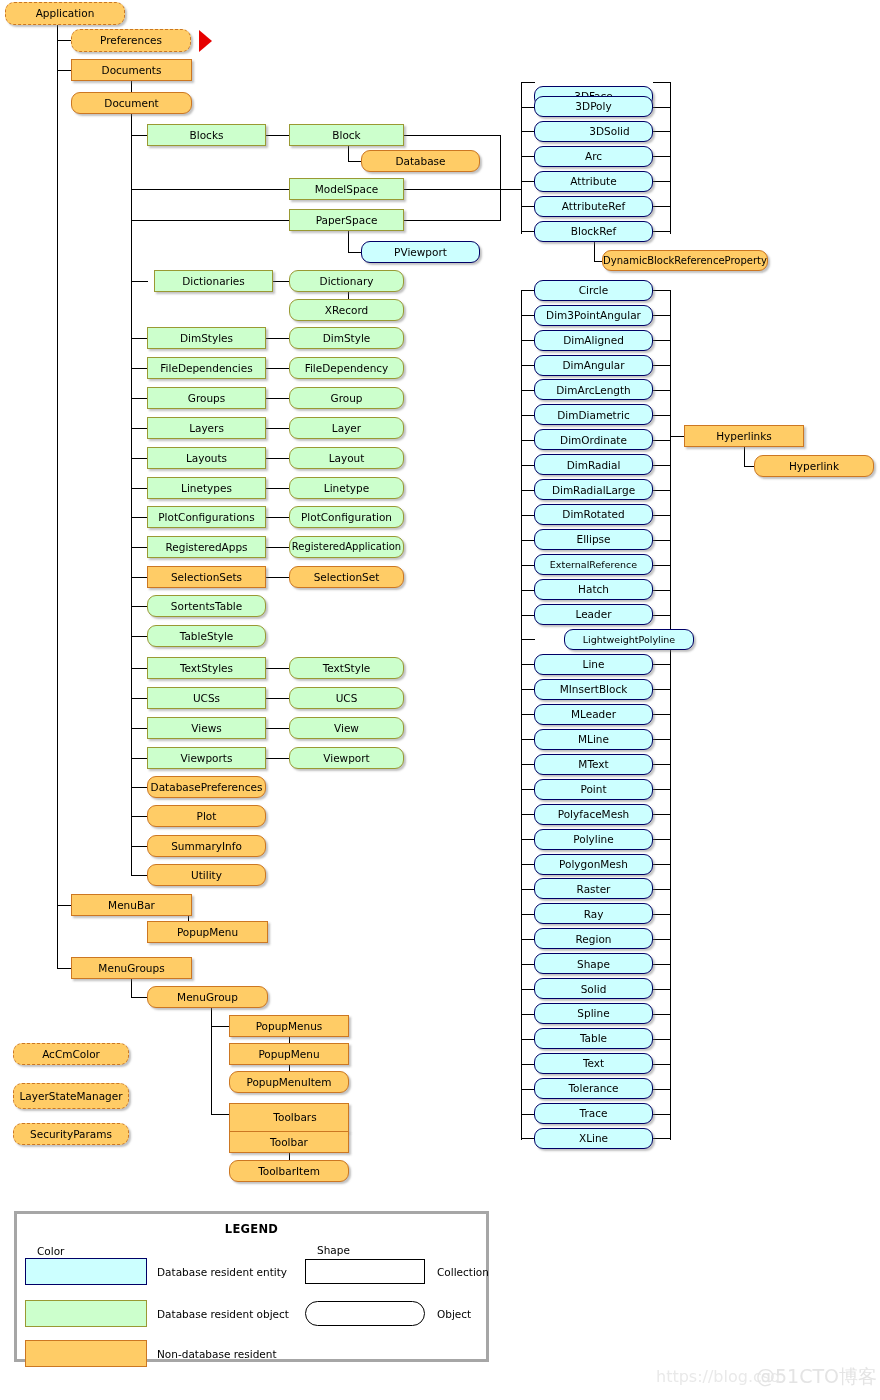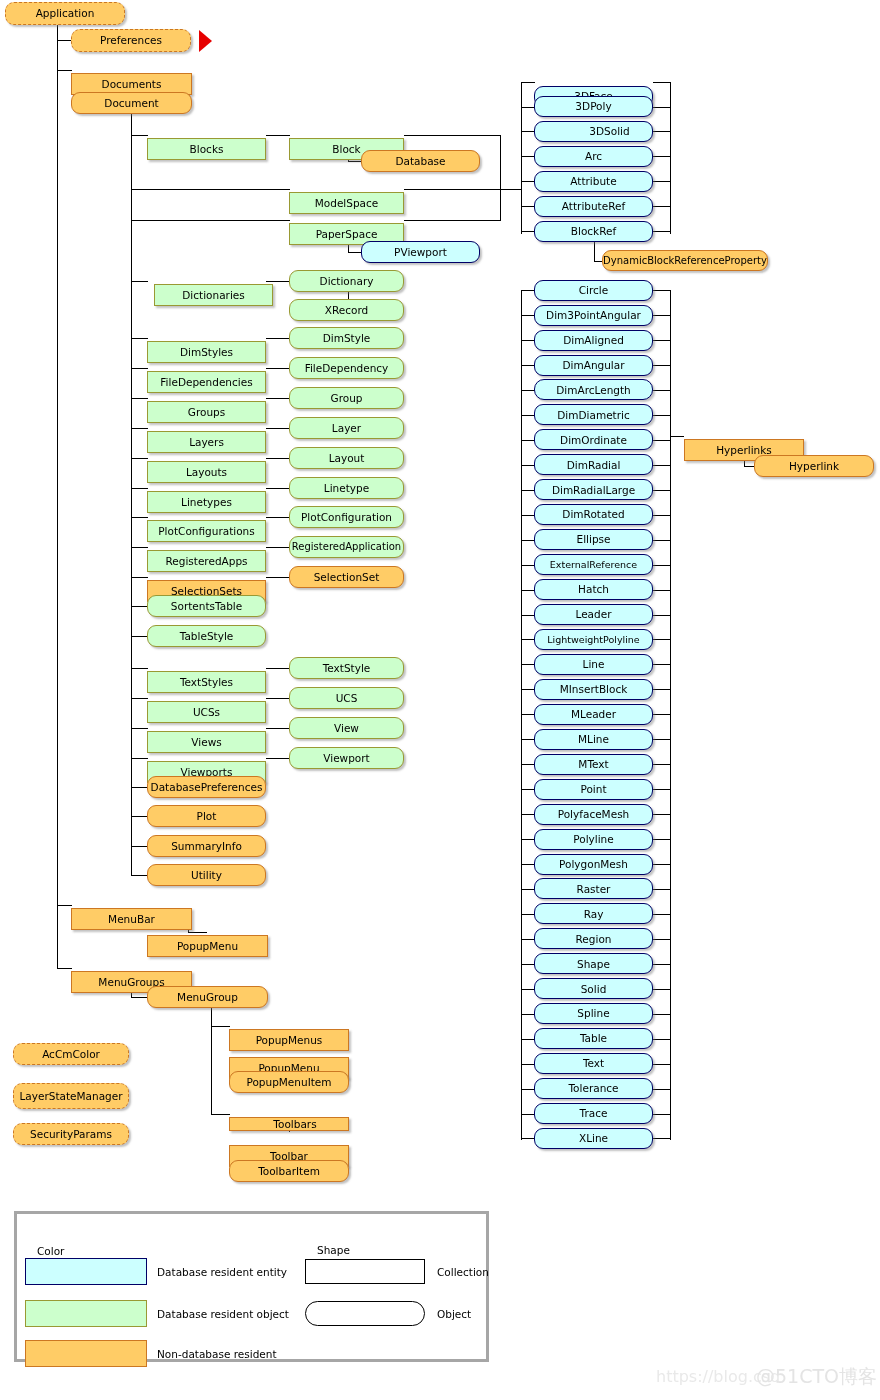--- a/index.html
+++ b/index.html
@@ -13,21 +13,21 @@
         line-height:1;white-space:nowrap;z-index:5;
         box-shadow:2px 2px 2px rgba(120,120,120,.45);}
   .node span{display:block;transform:translateY(-.5px);}
 
   
   .c-green{background:#ccffcc;border:1px solid #999933;}
   .c-orange{background:#ffcc66;border:1px solid #cc7722;}
   .c-blue{background:#ccffff;border:1px solid #000066;}
 
   
-  .s-coll{border-radius:0;margin-top:14px;}
+  .s-coll{border-radius:0;}
   .s-obj{border-radius:9px;}
 
   
   .ln{position:absolute;background:#000;z-index:1;}
   .lh{height:1px;}
   .lv{width:1px;}
 
   
   .arrow{position:absolute;width:0;height:0;border-left:13px solid #e60000;
          border-top:11px solid transparent;border-bottom:11px solid transparent;z-index:6;}
@@ -304,21 +304,21 @@
     </div>
   <div class="node c-orange s-coll" style="left:229px;top:1015px;width:120px;height:22px;">
     <span>PopupMenus</span>
     </div>
   <div class="node c-orange s-coll" style="left:229px;top:1043px;width:120px;height:22px;">
     <span>PopupMenu</span>
     </div>
   <div class="node c-orange s-obj" style="left:229px;top:1071px;width:120px;height:22px;">
     <span>PopupMenuItem</span>
     </div>
-  <div class="node c-orange s-coll" style="left:229px;top:1103px;width:120px;height:14px;padding-left:12px;">
+  <div class="node c-orange s-coll" style="left:229px;top:1103px;width:120px;height:29px;padding-left:12px;">
     <span>Toolbars</span>
     </div>
   <div class="node c-orange s-coll" style="left:229px;top:1131px;width:120px;height:22px;">
     <span>Toolbar</span>
     </div>
   <div class="node c-orange s-obj" style="left:229px;top:1160px;width:120px;height:22px;">
     <span>ToolbarItem</span>
     </div>
 
   <div class="node c-orange s-obj" style="left:13px;top:1043px;width:116px;height:22px;border-style:dashed;">
@@ -390,21 +390,21 @@
       <div class="node c-blue s-obj" style="left:534px;top:329.5px;width:119px;height:21px;">
         <span>DimAligned</span>
       </div>
       <div class="ln lh" style="left:521px;top:340.0px;width:14px;"></div>
       <div class="ln lh" style="left:653px;top:340.0px;width:18px;"></div>
       <div class="node c-blue s-obj" style="left:534px;top:354.5px;width:119px;height:21px;">
         <span>DimAngular</span>
       </div>
       <div class="ln lh" style="left:521px;top:365.0px;width:14px;"></div>
       <div class="ln lh" style="left:653px;top:365.0px;width:18px;"></div>
-      <div class="node c-blue s-obj" style="left:534px;top:379.4px;width:119px;height:21px;border-radius:10px;">
+      <div class="node c-blue s-obj" style="left:534px;top:379.4px;width:119px;height:21px;">
         <span>DimArcLength</span>
       </div>
       <div class="ln lh" style="left:521px;top:389.9px;width:14px;"></div>
       <div class="ln lh" style="left:653px;top:389.9px;width:18px;"></div>
       <div class="node c-blue s-obj" style="left:534px;top:404.4px;width:119px;height:21px;">
         <span>DimDiametric</span>
       </div>
       <div class="ln lh" style="left:521px;top:414.9px;width:14px;"></div>
       <div class="ln lh" style="left:653px;top:414.9px;width:18px;"></div>
       <div class="node c-blue s-obj" style="left:534px;top:429.3px;width:119px;height:21px;">
@@ -440,21 +440,21 @@
       <div class="node c-blue s-obj" style="left:534px;top:579.0px;width:119px;height:21px;">
         <span>Hatch</span>
       </div>
       <div class="ln lh" style="left:521px;top:589.5px;width:14px;"></div>
       <div class="ln lh" style="left:653px;top:589.5px;width:18px;"></div>
       <div class="node c-blue s-obj" style="left:534px;top:604.0px;width:119px;height:21px;">
         <span>Leader</span>
       </div>
       <div class="ln lh" style="left:521px;top:614.5px;width:14px;"></div>
       <div class="ln lh" style="left:653px;top:614.5px;width:18px;"></div>
-      <div class="node c-blue s-obj" style="left:534px;top:628.9px;width:119px;height:21px;font-size:9.5px;">
+      <div class="node c-blue s-obj" style="left:564px;top:628.9px;width:130px;height:21px;font-size:9.5px;">
         <span>LightweightPolyline</span>
       </div>
       <div class="ln lh" style="left:521px;top:639.4px;width:14px;"></div>
       <div class="ln lh" style="left:653px;top:639.4px;width:18px;"></div>
       <div class="node c-blue s-obj" style="left:534px;top:653.9px;width:119px;height:21px;">
         <span>Line</span>
       </div>
       <div class="ln lh" style="left:521px;top:664.4px;width:14px;"></div>
       <div class="ln lh" style="left:653px;top:664.4px;width:18px;"></div>
       <div class="node c-blue s-obj" style="left:534px;top:678.9px;width:119px;height:21px;">
@@ -548,20 +548,21 @@
       <div class="ln lh" style="left:521px;top:1113.5px;width:14px;"></div>
       <div class="ln lh" style="left:653px;top:1113.5px;width:18px;"></div>
       <div class="node c-blue s-obj" style="left:534px;top:1127.9px;width:119px;height:21px;">
         <span>XLine</span>
       </div>
       <div class="ln lh" style="left:521px;top:1138.4px;width:14px;"></div>
       <div class="ln lh" style="left:653px;top:1138.4px;width:18px;"></div>
     </div>
 
   <div id="legend">
+    <div class="lg-title">LEGEND</div>
     <div class="lg-sub" style="left:20px;top:31px;">Color</div>
     <div class="lg-sub" style="left:300px;top:30px;">Shape</div>
 
     <div class="sw blue" style="left:8px;top:44px;"></div>
     <div class="lg-lbl" style="left:140px;top:52px;">Database resident entity</div>
     <div class="sw green" style="left:8px;top:86px;"></div>
     <div class="lg-lbl" style="left:140px;top:94px;">Database resident object</div>
     <div class="sw orange" style="left:8px;top:126px;"></div>
     <div class="lg-lbl" style="left:140px;top:134px;">Non-database  resident</div>
 

